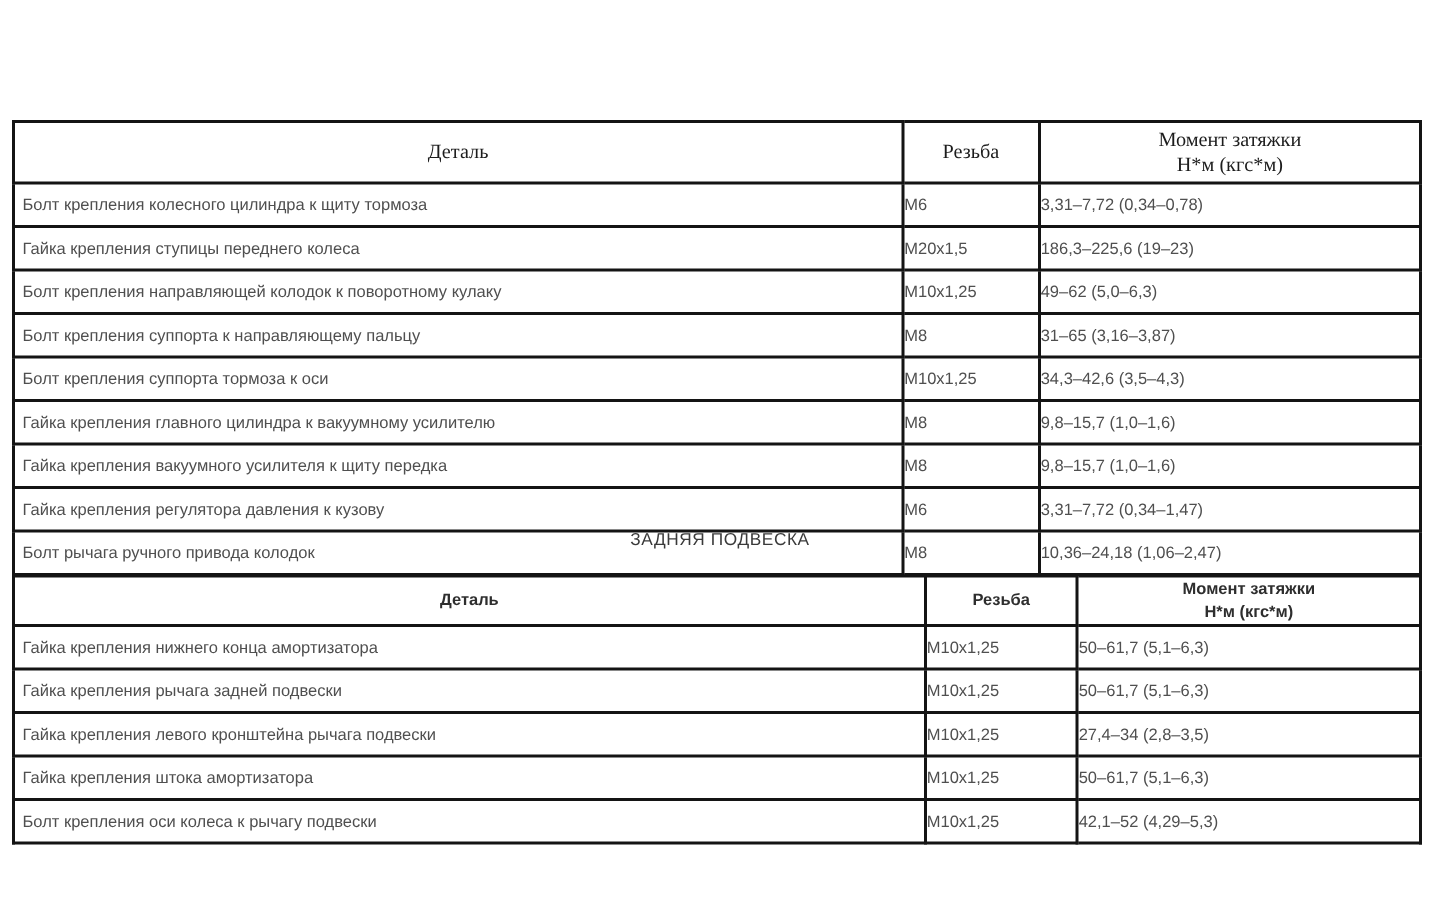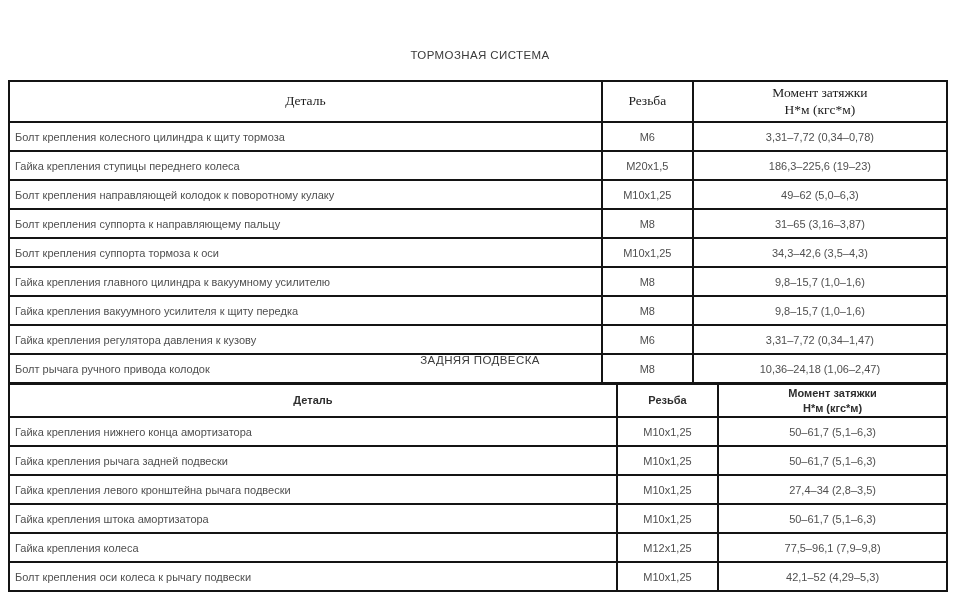--- a/index.html
+++ b/index.html
@@ -61,36 +61,35 @@
     text-align: center;
     line-height: 1.3;
   }
 
   .tbl td {
     height: 29px;
     font-size: 11px;
     color: #4f4f4f;
   }
   td.c-part { text-align: left; padding-left: 5px; }
-  td.c-thread, td.c-torque { text-align: center; }
+  td.c-thread, td.c-torque { text-align: left; }
 
   .tbl1 .w-part   { width: 63.2%; }
   .tbl1 .w-thread { width: 9.7%; }
   .tbl1 .w-torque { width: 27.1%; }
 
   .tbl2 .w-part   { width: 64.8%; }
   .tbl2 .w-thread { width: 10.8%; }
   .tbl2 .w-torque { width: 24.4%; }
 </style>
 </head>
 <body>
 
 <div class="doc">
 
-  <div class="sec-title t1">ТОРМОЗНАЯ СИСТЕМА</div>
 
   <table class="tbl tbl1">
     <thead>
       <tr>
         <th class="w-part">Деталь</th>
         <th class="w-thread">Резьба</th>
         <th class="w-torque">
           <span>Момент затяжки</span><br>
           <span>Н*м (кгс*м)</span>
         </th>
@@ -173,25 +172,20 @@
         <td class="c-part">Гайка крепления левого кронштейна рычага подвески</td>
         <td class="c-thread">М10х1,25</td>
         <td class="c-torque">27,4–34 (2,8–3,5)</td>
       </tr>
       <tr>
         <td class="c-part">Гайка крепления штока амортизатора</td>
         <td class="c-thread">М10х1,25</td>
         <td class="c-torque">50–61,7 (5,1–6,3)</td>
       </tr>
       <tr>
-        <td class="c-part">Гайка крепления колеса</td>
-        <td class="c-thread">М12х1,25</td>
-        <td class="c-torque">77,5–96,1 (7,9–9,8)</td>
-      </tr>
-      <tr>
         <td class="c-part">Болт крепления оси колеса к рычагу подвески</td>
         <td class="c-thread">М10х1,25</td>
         <td class="c-torque">42,1–52 (4,29–5,3)</td>
       </tr>
     </tbody>
   </table>
 
 </div>
 
 </body></html>

